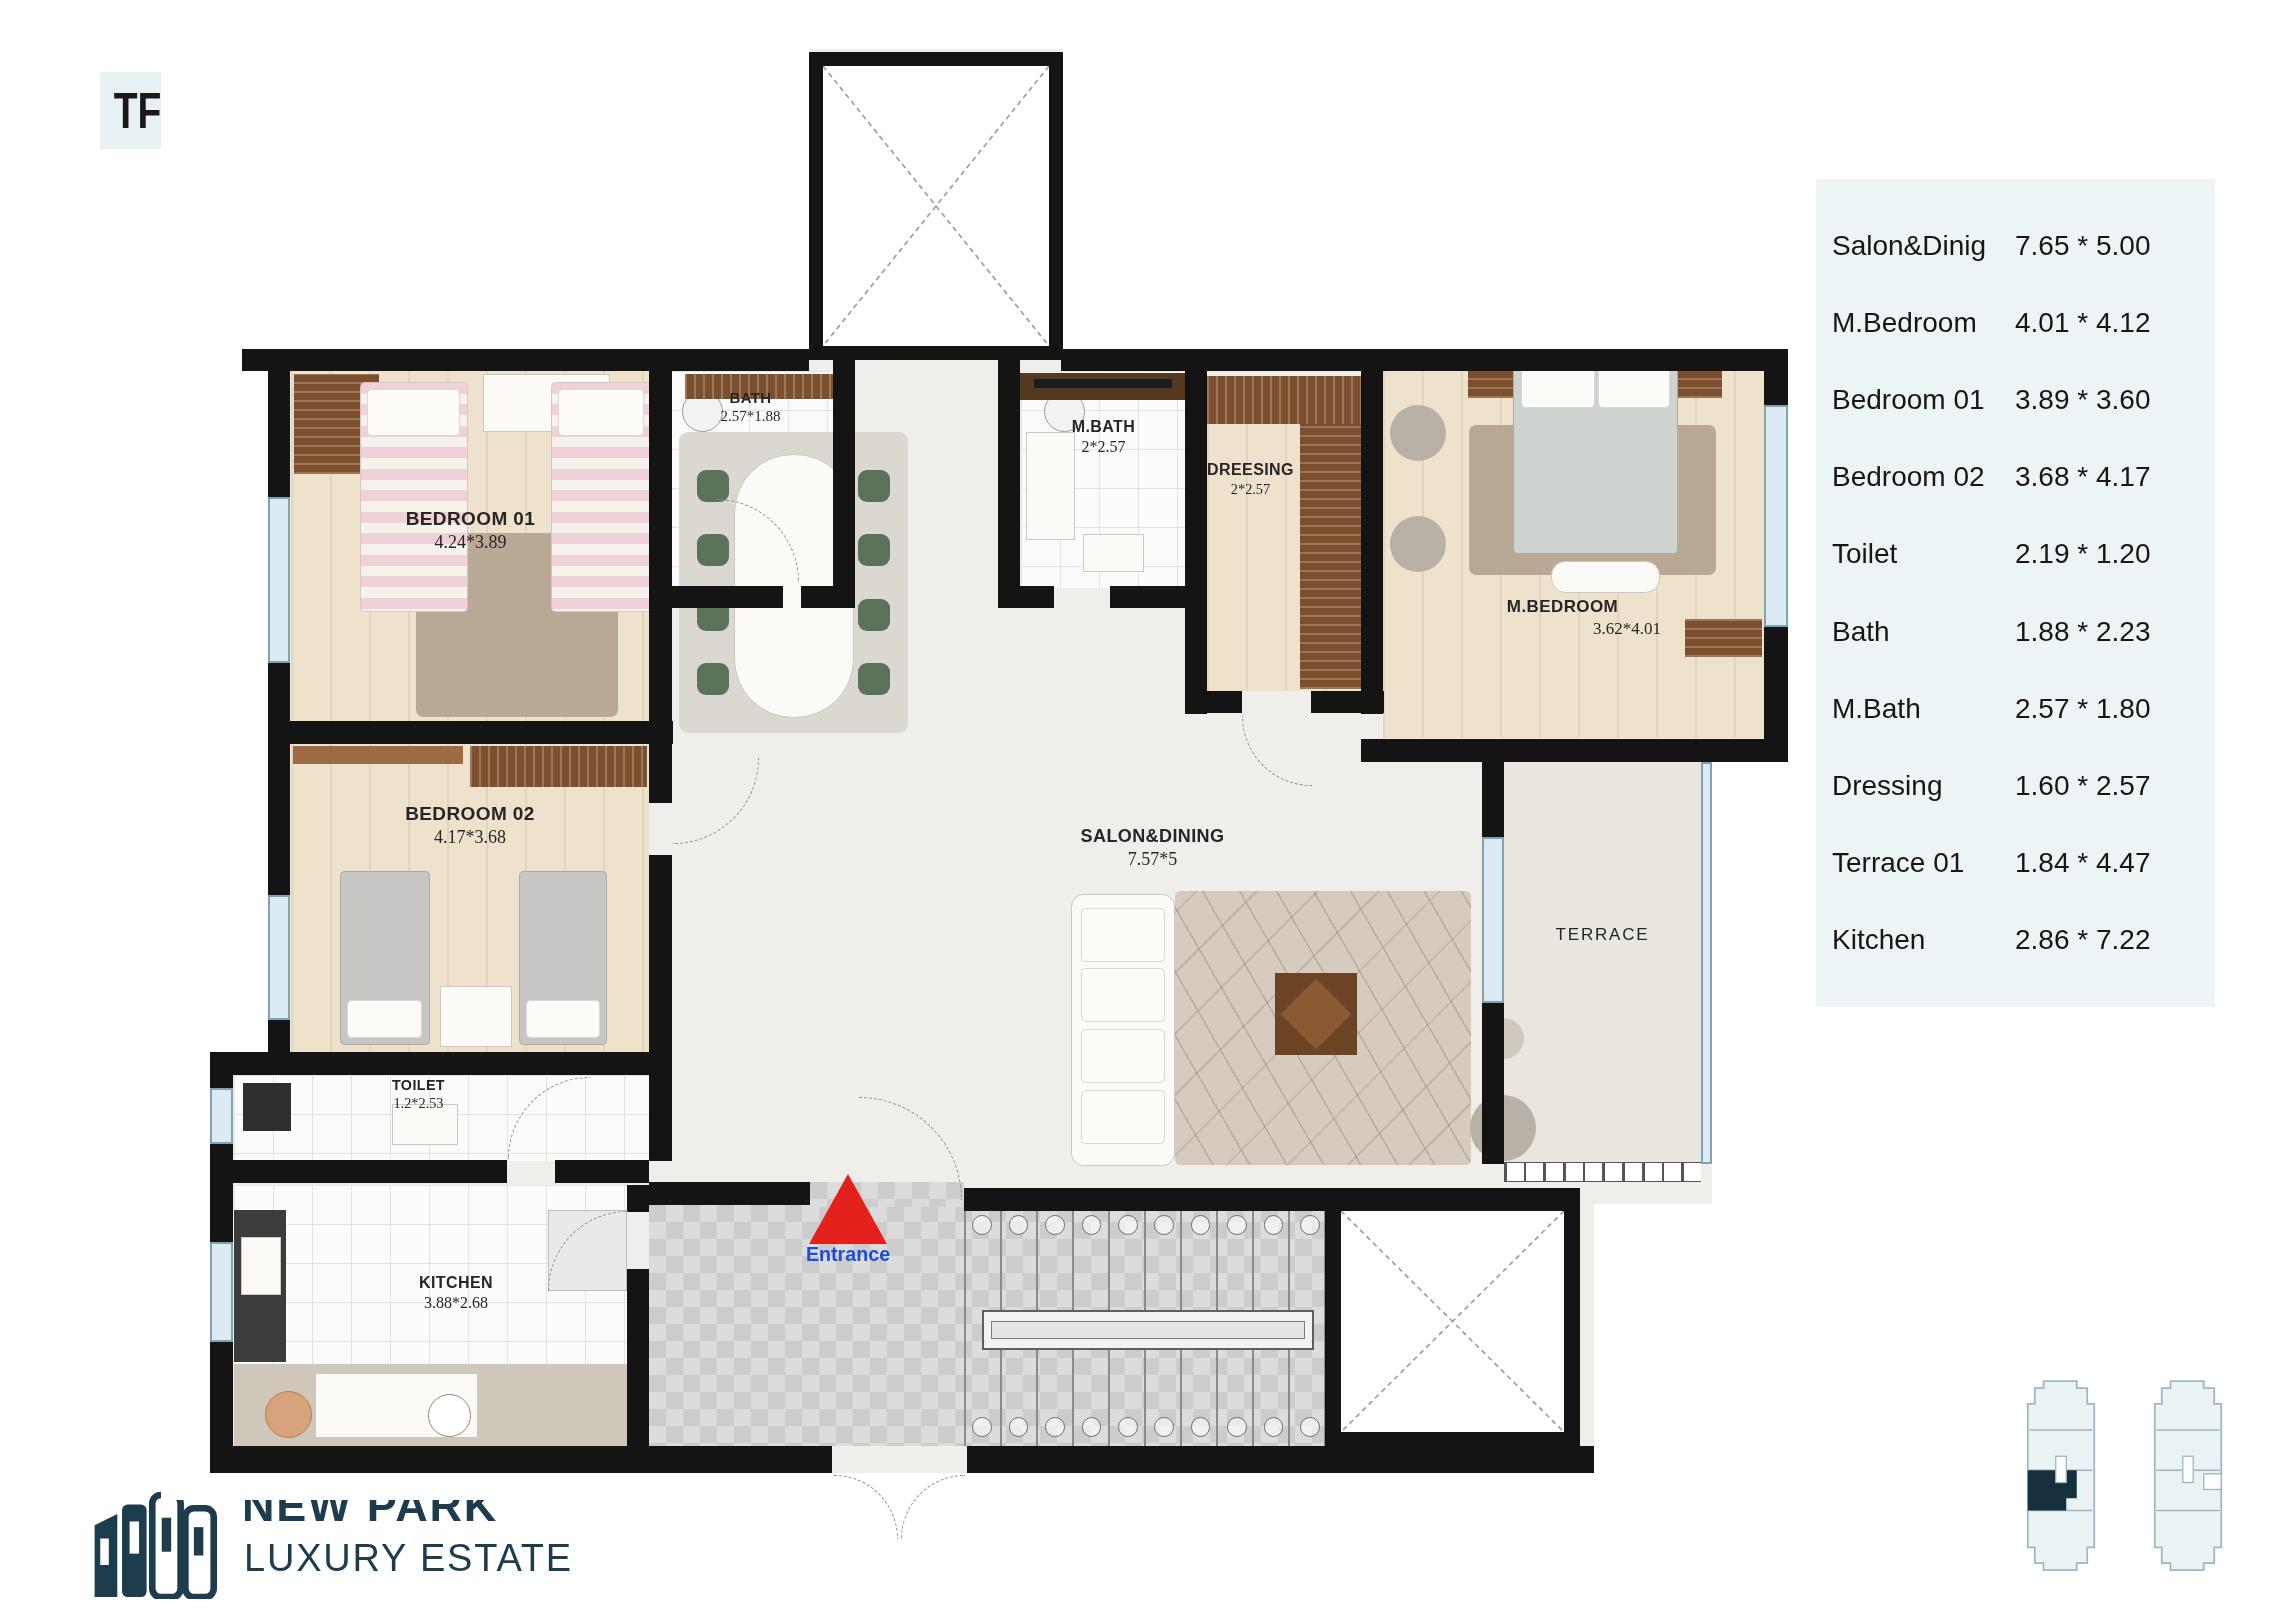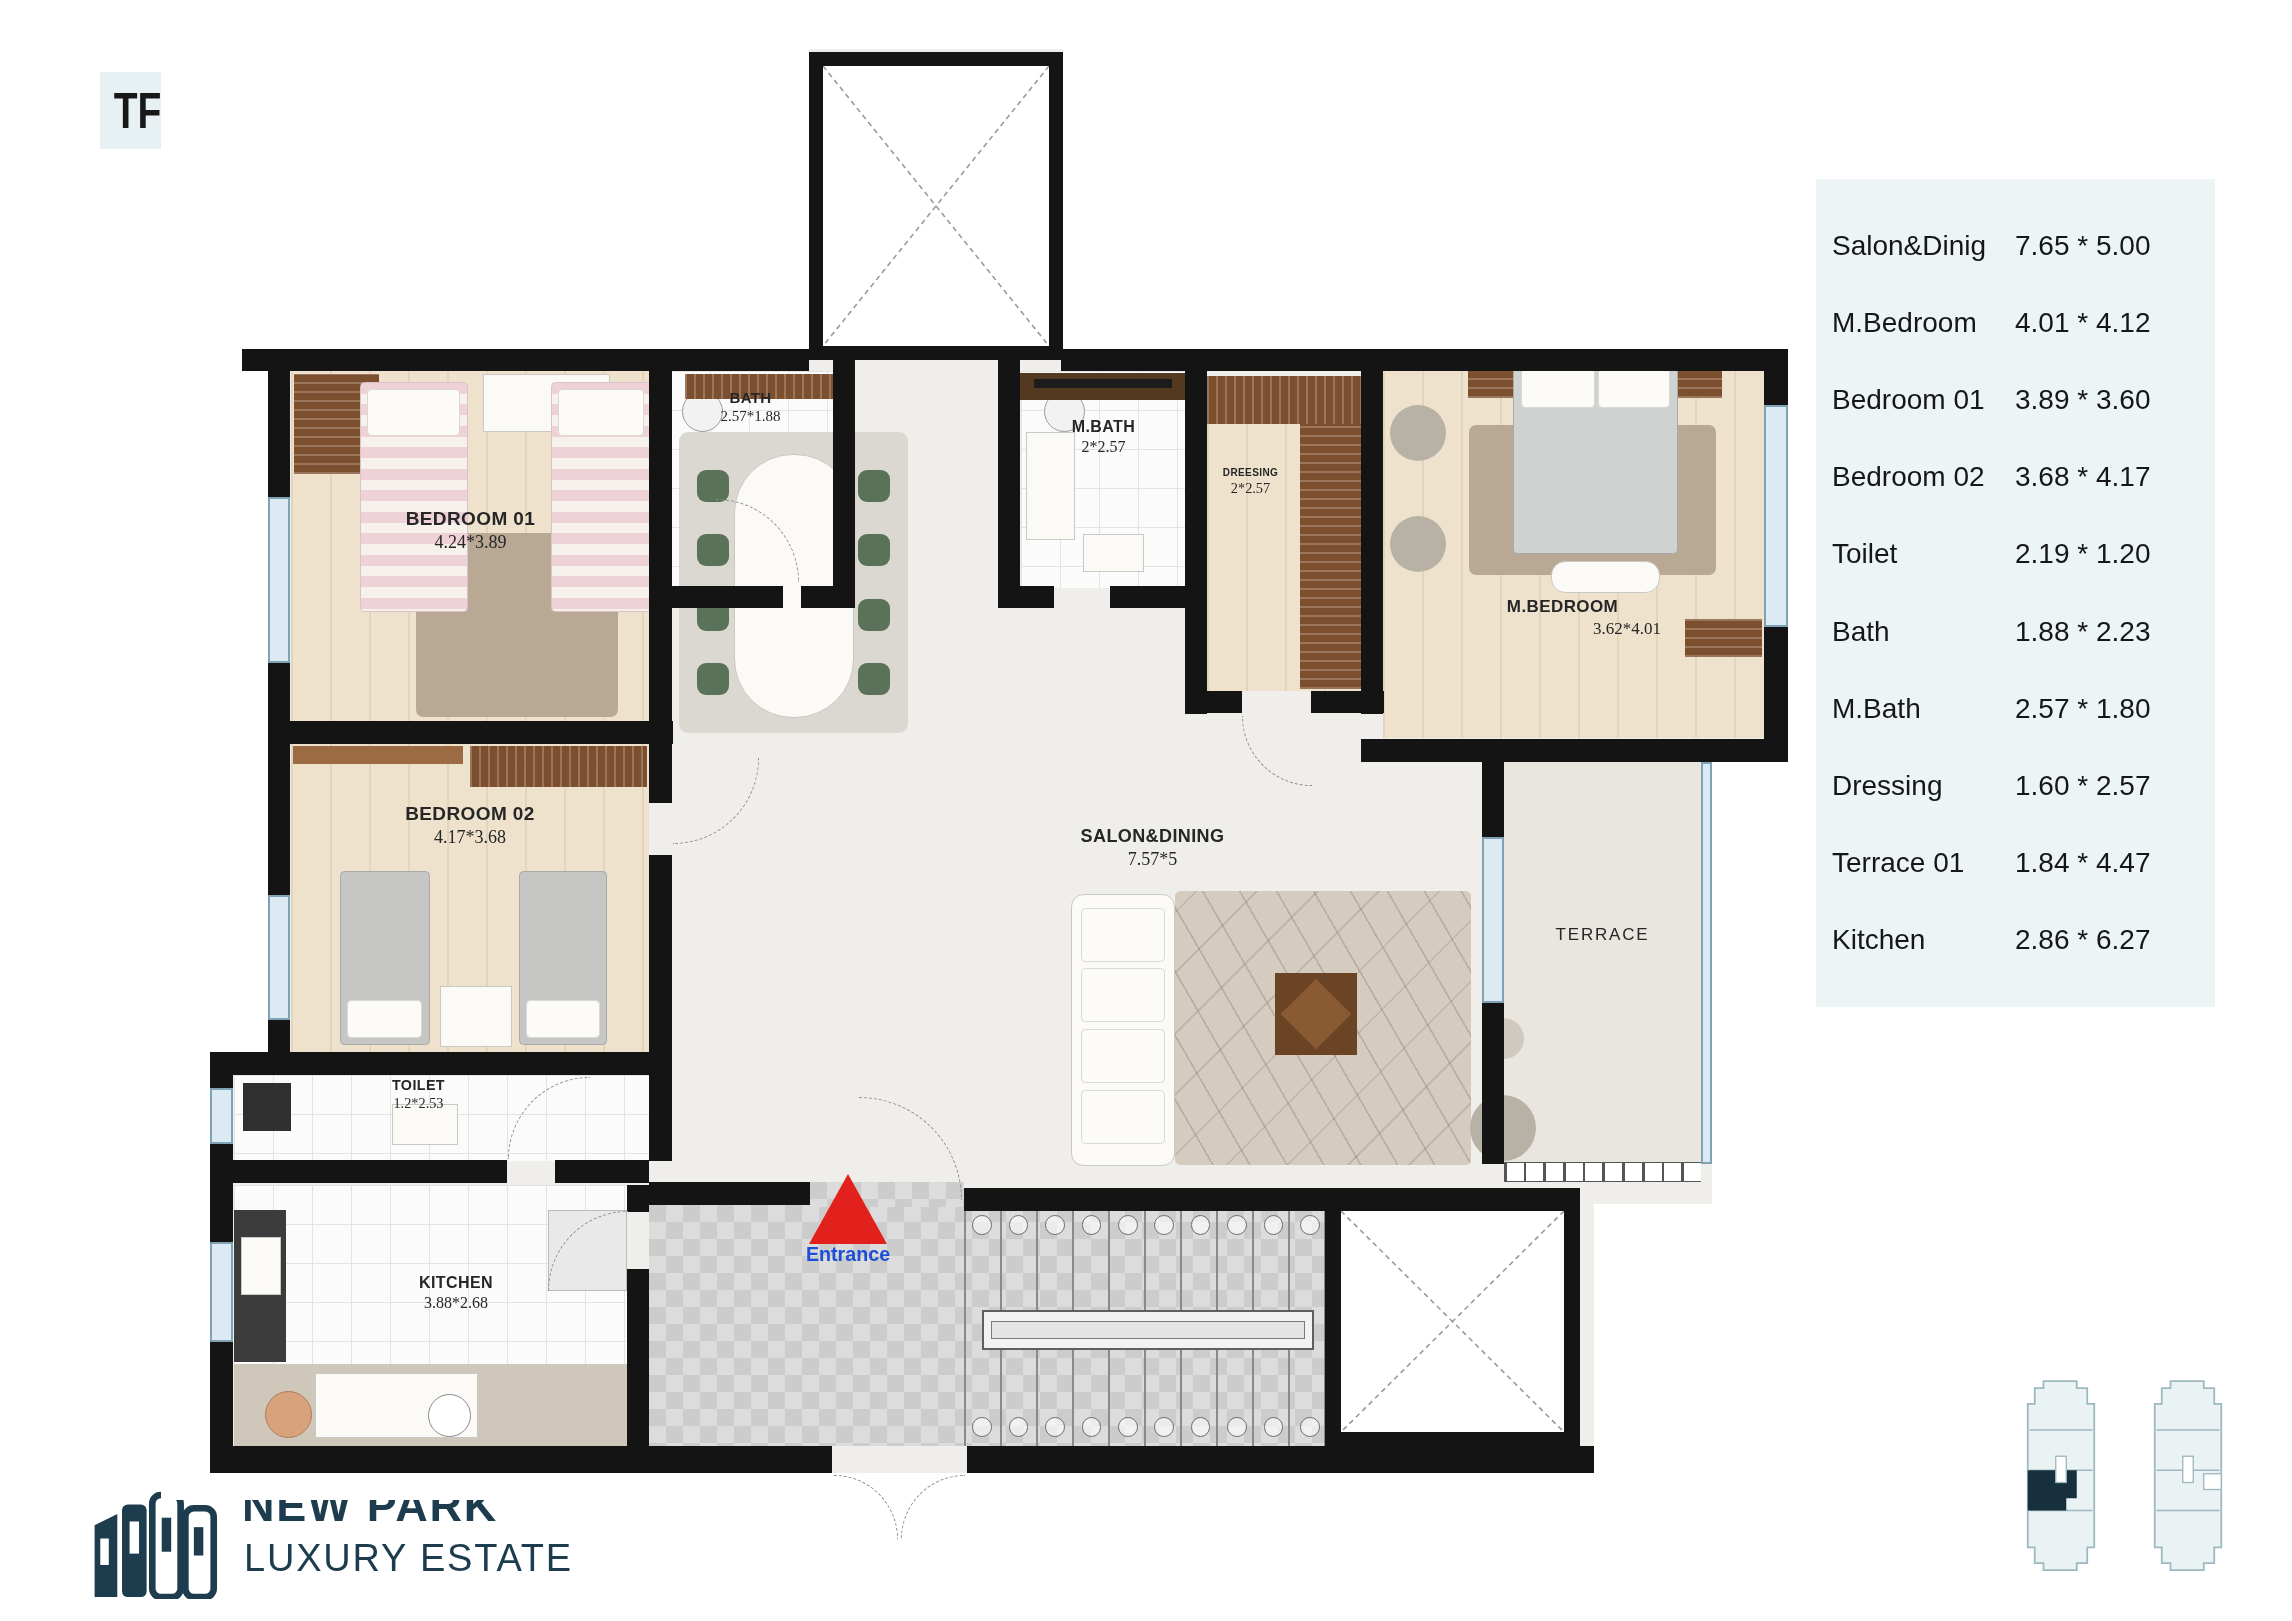--- a/index.html
+++ b/index.html
@@ -102,21 +102,21 @@
     <div class="dim-row">
         <span class="lbl">Dressing</span>
         <span class="val">1.60 * 2.57</span>
       </div>
     <div class="dim-row">
         <span class="lbl">Terrace 01</span>
         <span class="val">1.84 * 4.47</span>
       </div>
     <div class="dim-row">
         <span class="lbl">Kitchen</span>
-        <span class="val">2.86 * 6.27</span>
+        <span class="val">2.86 * 7.22</span>
       </div>
   </div>
 
   <div id="plan">
 
     <div class="outside" style="left:0;top:0;width:648px;height:300px;"></div>
     <div class="outside" style="left:902px;top:0;width:737px;height:300px;"></div>
     <div class="outside" style="left:0;top:300px;width:107px;height:703px;"></div>
     <div class="outside" style="left:0;top:1003px;width:49px;height:448px;"></div>
     <div class="outside" style="left:1627px;top:300px;width:11.6px;height:1151px;"></div>
@@ -318,21 +318,21 @@
     </div>
     <div class="room-label" style="left:509px;top:340px;width:161px;">
       <div class="room-name" style="font-size:15px;">BATH</div>
       <div class="room-size" style="font-size:15px;">2.57*1.88</div>
     </div>
     <div class="room-label" style="left:862px;top:369px;width:161px;">
       <div class="room-name" style="font-size:16px;">M.BATH</div>
       <div class="room-size" style="font-size:16px;">2*2.57</div>
     </div>
     <div class="room-label" style="left:1042px;top:412px;width:95px;">
-      <div class="room-name" style="font-size:10px;margin-top:6px;">DREESING</div>
+      <div class="room-name" style="font-size:16px;">DREESING</div>
       <div class="room-size" style="font-size:14.3px;">2*2.57</div>
     </div>
     <div class="room-label" style="left:1303px;top:548px;width:197px;">
       <div class="room-name" style="font-size:17px;">M.BEDROOM</div>
       <div class="room-size" style="font-size:17px;text-align:right;">3.62*4.01</div>
     </div>
     <div class="room-label" style="left:206px;top:754px;width:206px;">
       <div class="room-name" style="font-size:19px;">BEDROOM 02</div>
       <div class="room-size" style="font-size:18px;">4.17*3.68</div>
     </div>

